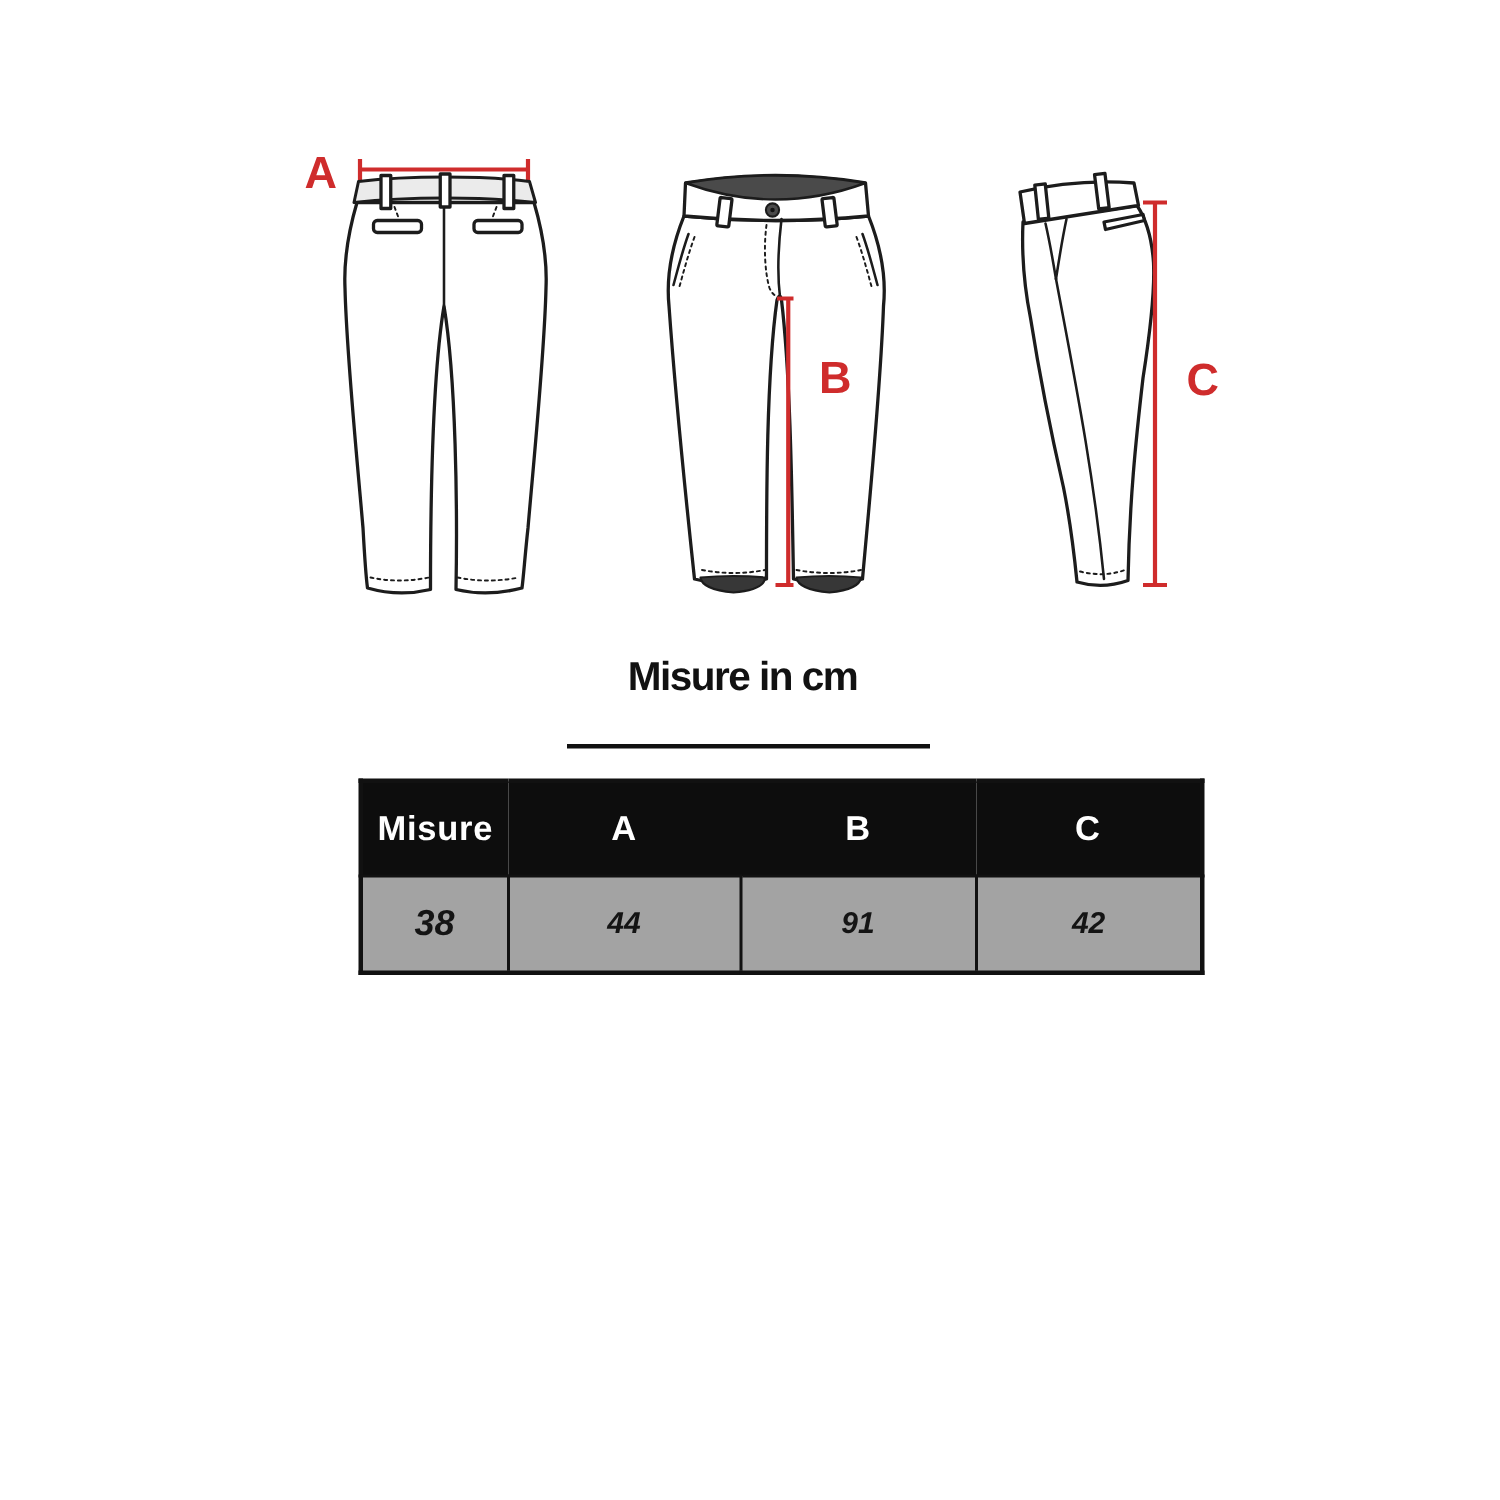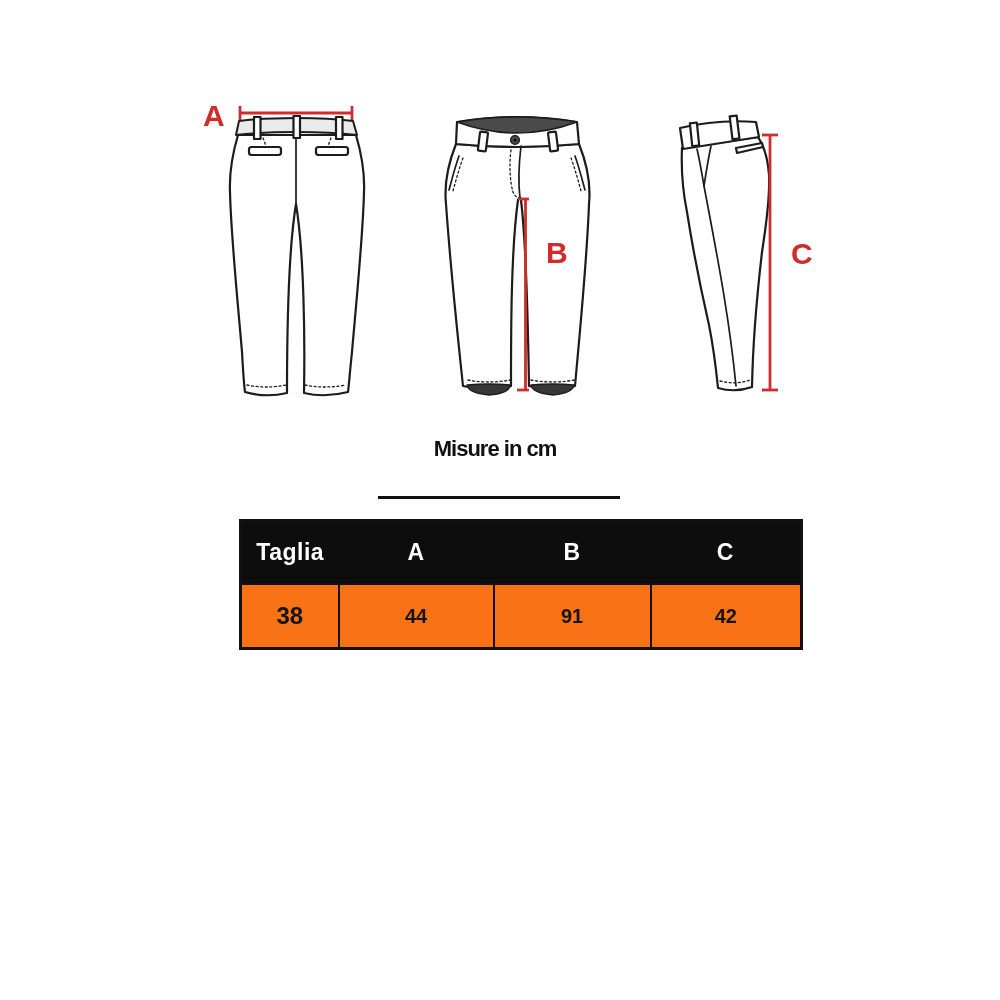--- a/index.html
+++ b/index.html
@@ -17,34 +17,34 @@
   .dotted{fill:none;stroke:var(--ink);stroke-width:1.3;stroke-dasharray:2 2.6;stroke-linecap:round;}
   .red{fill:none;stroke:var(--accent-red);stroke-width:2.8;stroke-linecap:butt;}
   .btn{fill:var(--inner-dark);stroke:var(--ink);stroke-width:1.4;}
   .btndot{fill:#111;}
   .measure-label{
     position:absolute;font-weight:700;font-size:30px;line-height:1;
     color:var(--accent-red);letter-spacing:0;
   }
   .page-title{
     position:absolute;top:438px;left:335px;width:320px;text-align:center;
-    font-size:22px;line-height:1;font-weight:700;letter-spacing:-1px;color:#111;
+    font-size:27px;line-height:1;font-weight:700;letter-spacing:-1px;color:#111;
   }
   .title-underline{position:absolute;top:496px;left:378px;width:242px;height:3px;background:#111;}
   table.size-table{
     position:absolute;left:239px;top:519px;width:561px;table-layout:fixed;
     border-collapse:collapse;border:3px solid var(--table-border);
   }
   table.size-table th{
     background:var(--table-header-bg);color:var(--table-header-text);
     height:59px;font-size:23px;font-weight:700;text-align:center;letter-spacing:.5px;
   }
   table.size-table td{
-    height:60px;border:2px solid var(--table-border);background:#f97316;
-    font-size:20px;font-weight:700;text-align:center;color:#141414;
+    height:60px;border:2px solid var(--table-border);background:#a3a3a3;
+    font-size:20px;font-weight:700;text-align:center;color:#141414;font-style:italic;
   }
   table.size-table td.size-col{font-size:24px;}
 </style>
 </head>
 <body style="background: rgb(255, 255, 255);">
 
 <div class="canvas">
 
   <svg class="fig" style="left:195px;top:95px" width="185" height="315" viewBox="195 95 185 315">
     <g class="red">
@@ -151,21 +151,21 @@
 
   <table class="size-table">
     <colgroup>
       <col style="width:98px">
         <col style="width:155px">
         <col style="width:157px">
         <col style="width:151px">
     </colgroup>
     <thead>
       <tr>
-        <th>Taglia</th>
+        <th>Misure</th>
         <th>A</th>
         <th>B</th>
         <th>C</th>
       </tr>
     </thead>
     <tbody>
       <tr>
         <td class="size-col">38</td>
         <td>44</td>
         <td>91</td>

